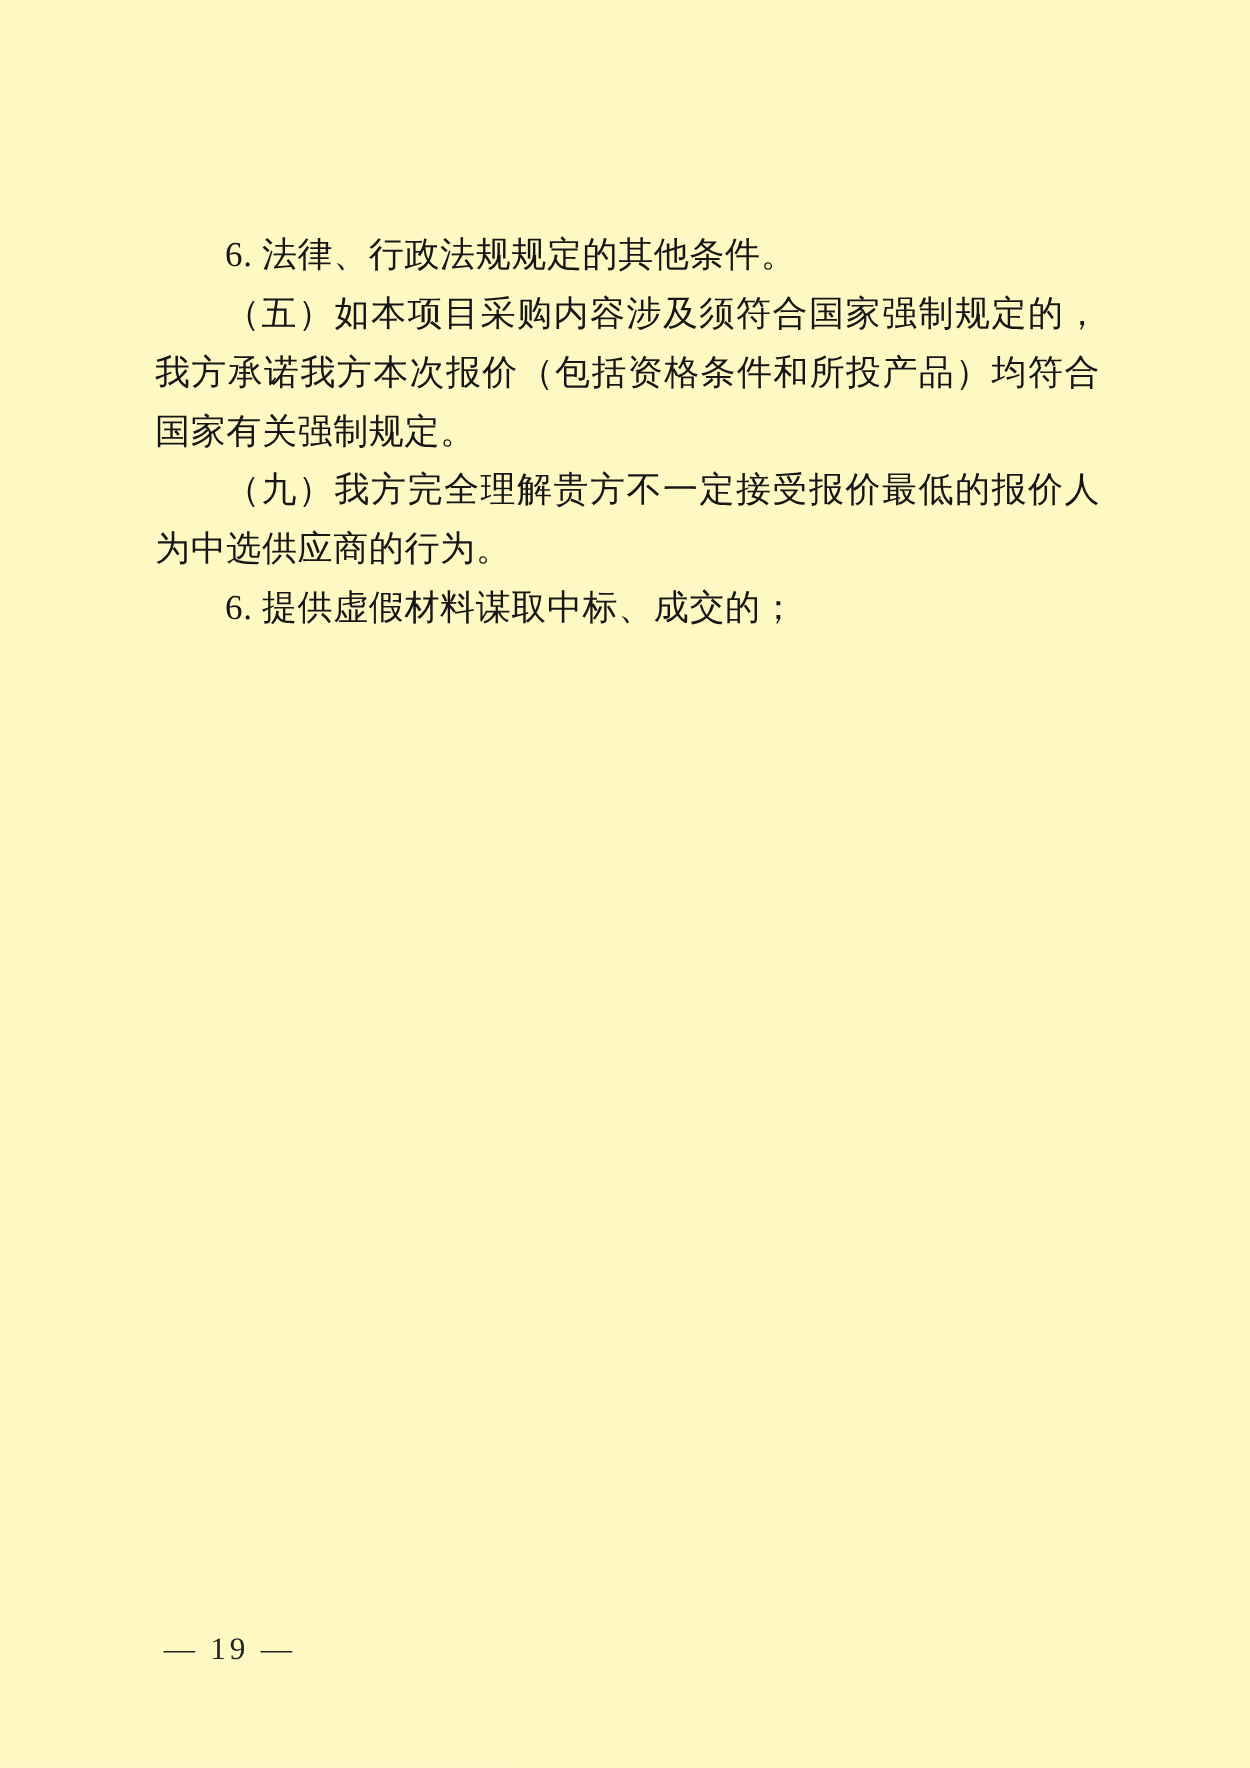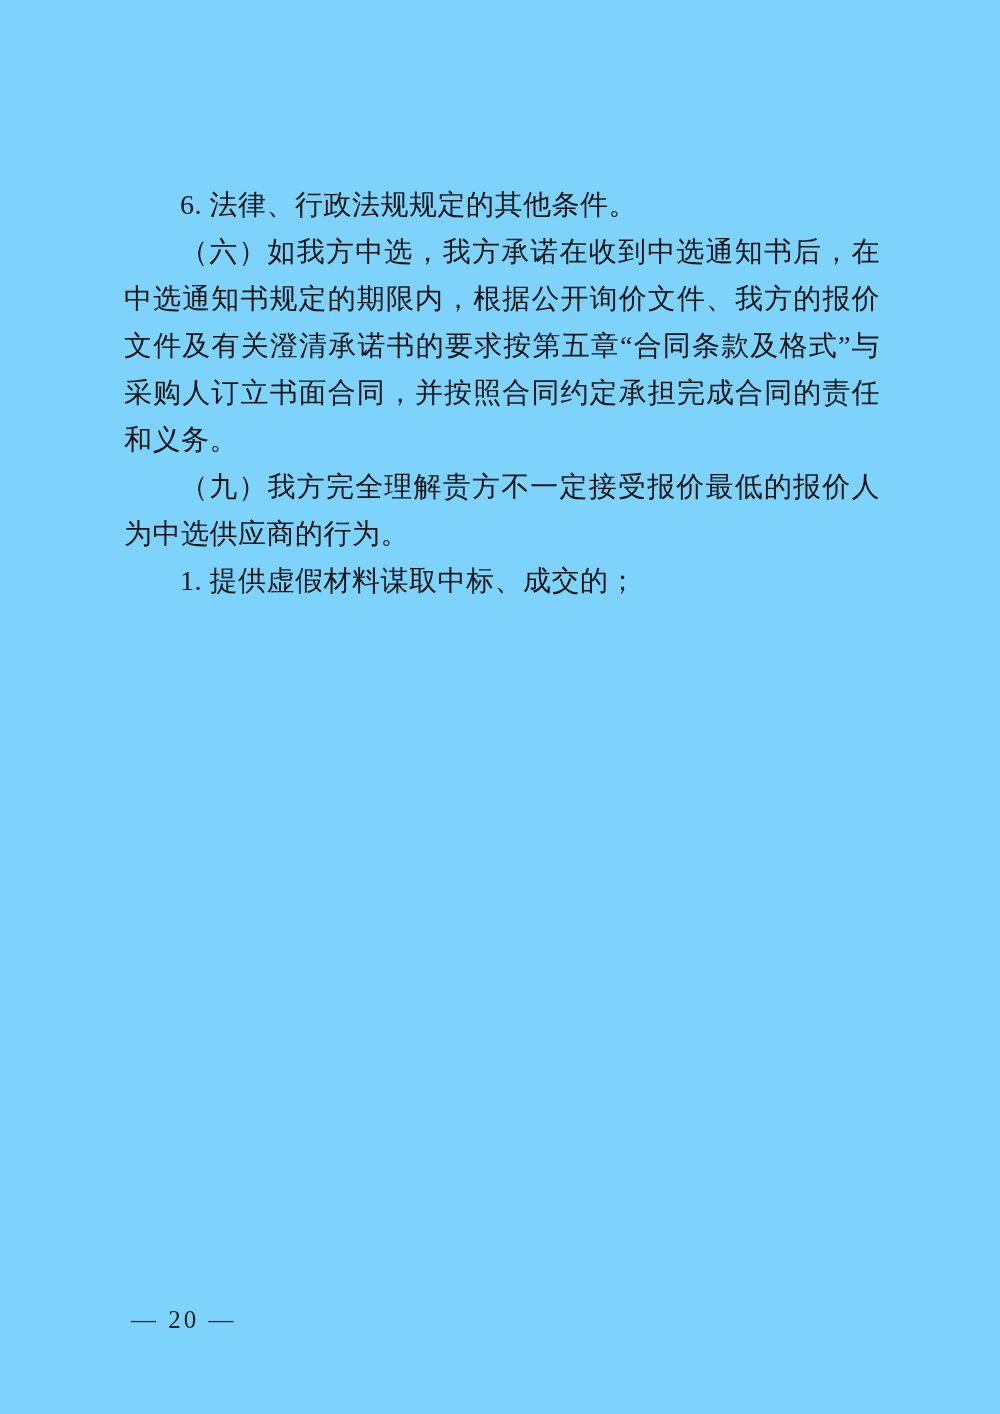--- a/index.html
+++ b/index.html
@@ -12,21 +12,21 @@
     background: #ffffff;
     position: relative;
     font-family: "Liberation Serif", "DejaVu Serif", serif;
   }
   .page {
     position: absolute;
     left: 0;
     top: 0;
     width: 1000px;
     height: 1414px;
-    background: #7dd3fc;
+    background: #fef9c3;
     overflow: hidden;
   }
   .content {
     position: absolute;
     top: 181px;
     left: 124px;
     width: 756px;
     color: #161616;
     font-size: 28px;
     line-height: 47px;
@@ -47,18 +47,18 @@
     letter-spacing: 3px;
     white-space: pre;
   }
 </style>
 </head>
 <body>
 
 <div class="page">
   <div class="content">
     <p>6. 法律、行政法规规定的其他条件。</p>
-    <p>（六）如我方中选，我方承诺在收到中选通知书后，在中选通知书规定的期限内，根据公开询价文件、我方的报价文件及有关澄清承诺书的要求按第五章“合同条款及格式”与采购人订立书面合同，并按照合同约定承担完成合同的责任和义务。</p>
+    <p>（五）如本项目采购内容涉及须符合国家强制规定的，我方承诺我方本次报价（包括资格条件和所投产品）均符合国家有关强制规定。</p>
     <p>（九）我方完全理解贵方不一定接受报价最低的报价人为中选供应商的行为。</p>
-    <p>1. 提供虚假材料谋取中标、成交的；</p>
+    <p>6. 提供虚假材料谋取中标、成交的；</p>
   </div>
-  <div class="page-number">— 20 —</div>
+  <div class="page-number">— 19 —</div>
 </div>
 
 </body></html>

